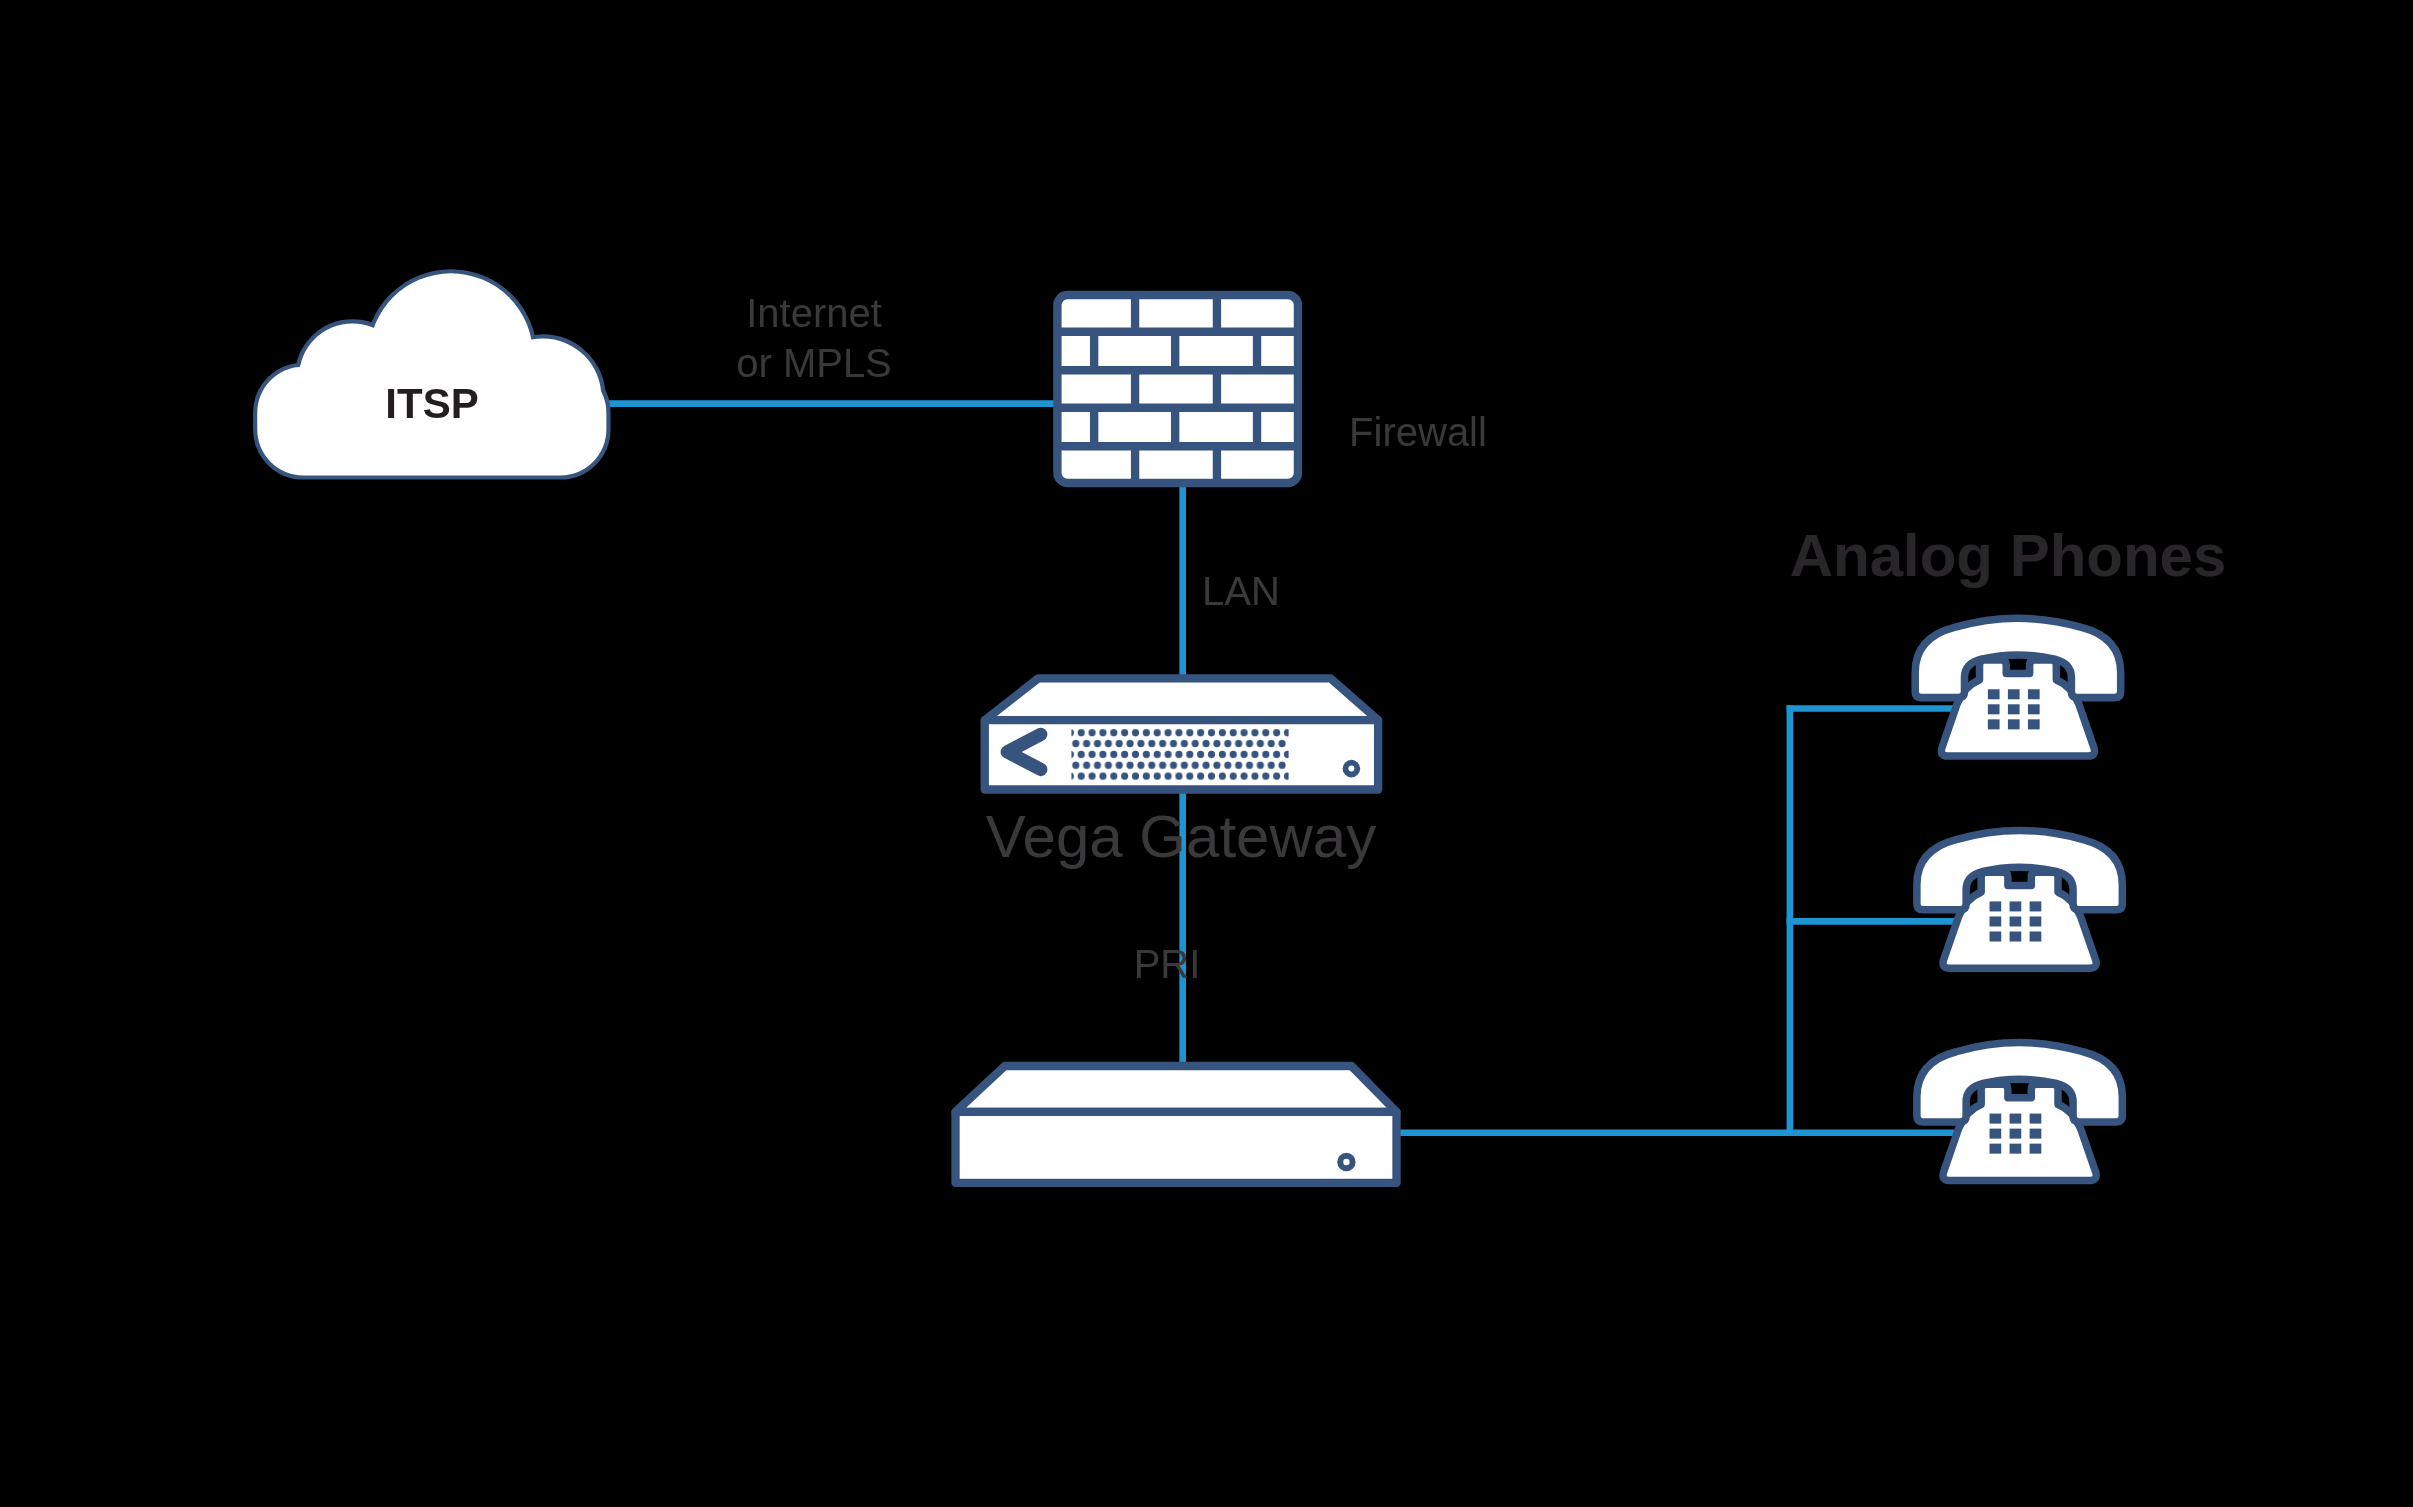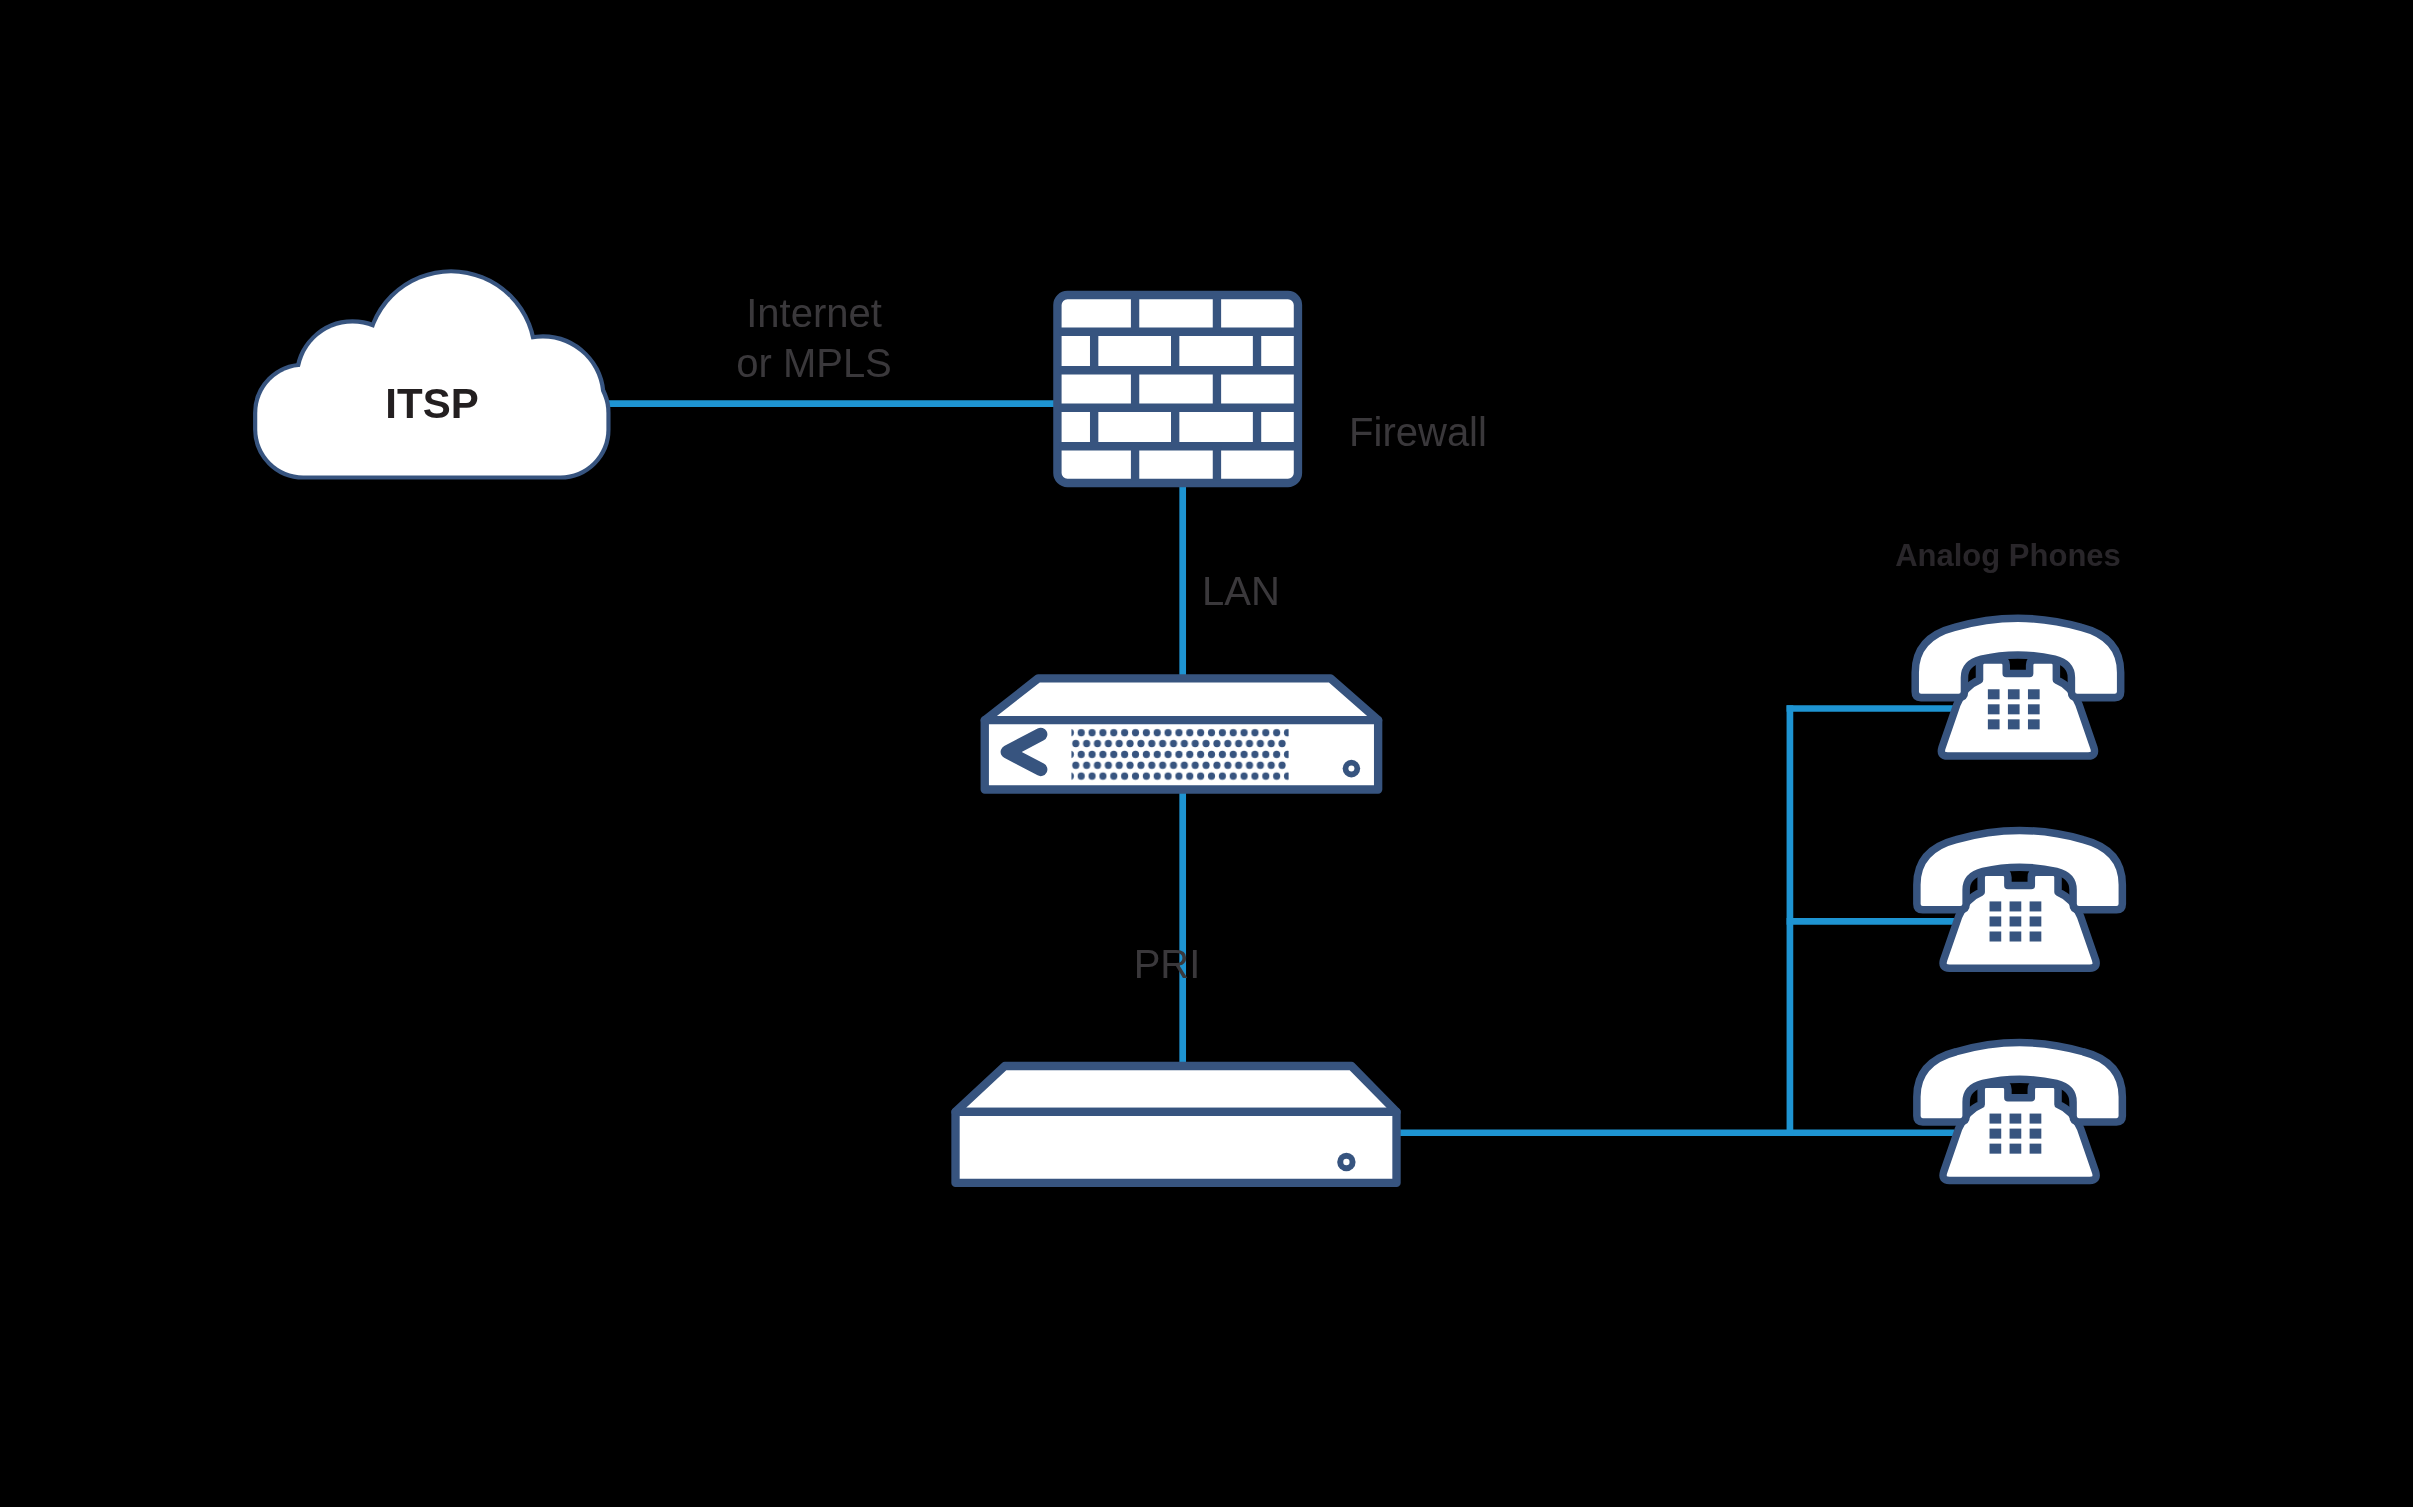--- a/index.html
+++ b/index.html
@@ -40,21 +40,21 @@
   .label{
     position:absolute;
     transform:translate(-50%,-50%);
     font-size:40px;
     font-weight:400;
     line-height:1.26;
     color:var(--label,#3A383B);
     white-space:pre;
     text-align:center;
   }
-  .label.big{font-size:31px;}
+  .label.big{font-size:60px;}
   .label.dark{color:var(--label-dark,#231F20);font-weight:700;font-size:42px;}
   .label.strong{color:var(--label-strong,#29262A);font-weight:700;}
 </style>
 </head>
 <body>
 
 <div class="stage">
 
   <svg width="2413" height="1508" viewBox="0 0 2889 1805" xmlns="http://www.w3.org/2000/svg" xmlns:xlink="http://www.w3.org/1999/xlink">
 
@@ -136,19 +136,20 @@
   </svg>
 
   <div class="label dark" style="left:432px;  top:404px;">ITSP</div>
 
   <div class="label" style="left:814px; top:338px;"><span>Internet</span><br><span>or MPLS</span></div>
 
   <div class="label" style="left:1418px; top:390px;margin-top:42px;">Firewall</div>
 
   <div class="label" style="left:1241px; top:591px;">LAN</div>
 
+  <div class="label big" style="left:1181px; top:837px;">Vega Gateway</div>
 
   <div class="label" style="left:1167px; top:964px;">PRI</div>
 
 
   <div class="label big strong" style="left:2008px; top:556px;">Analog Phones</div>
 </div>
 
 
 </body></html>

